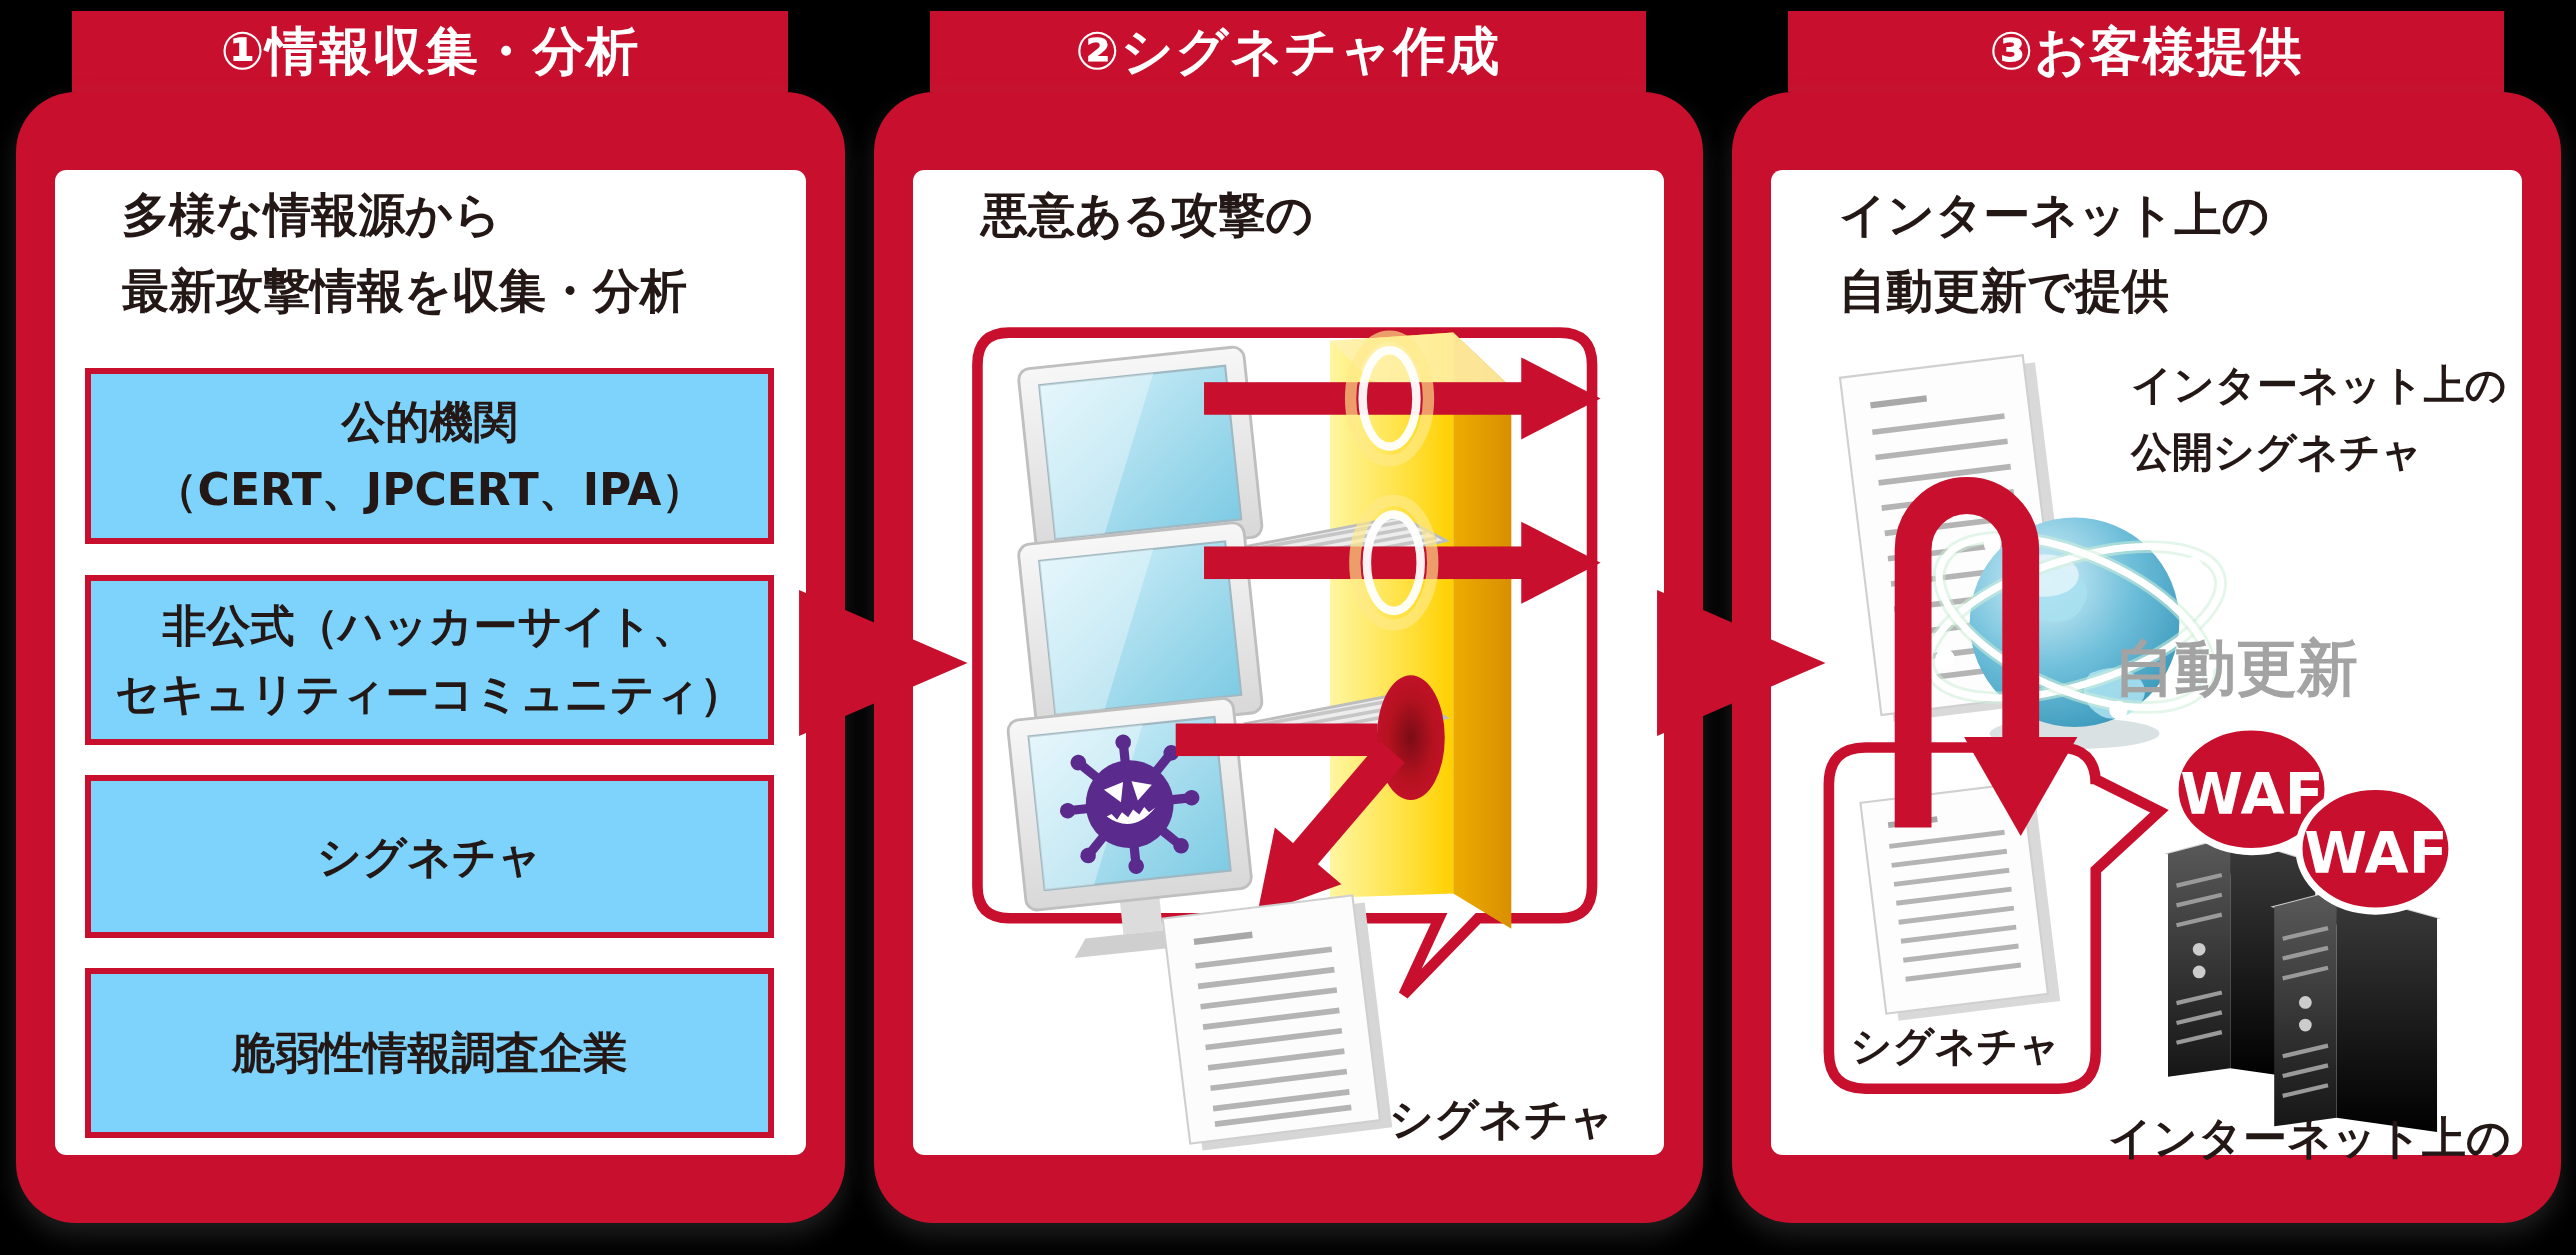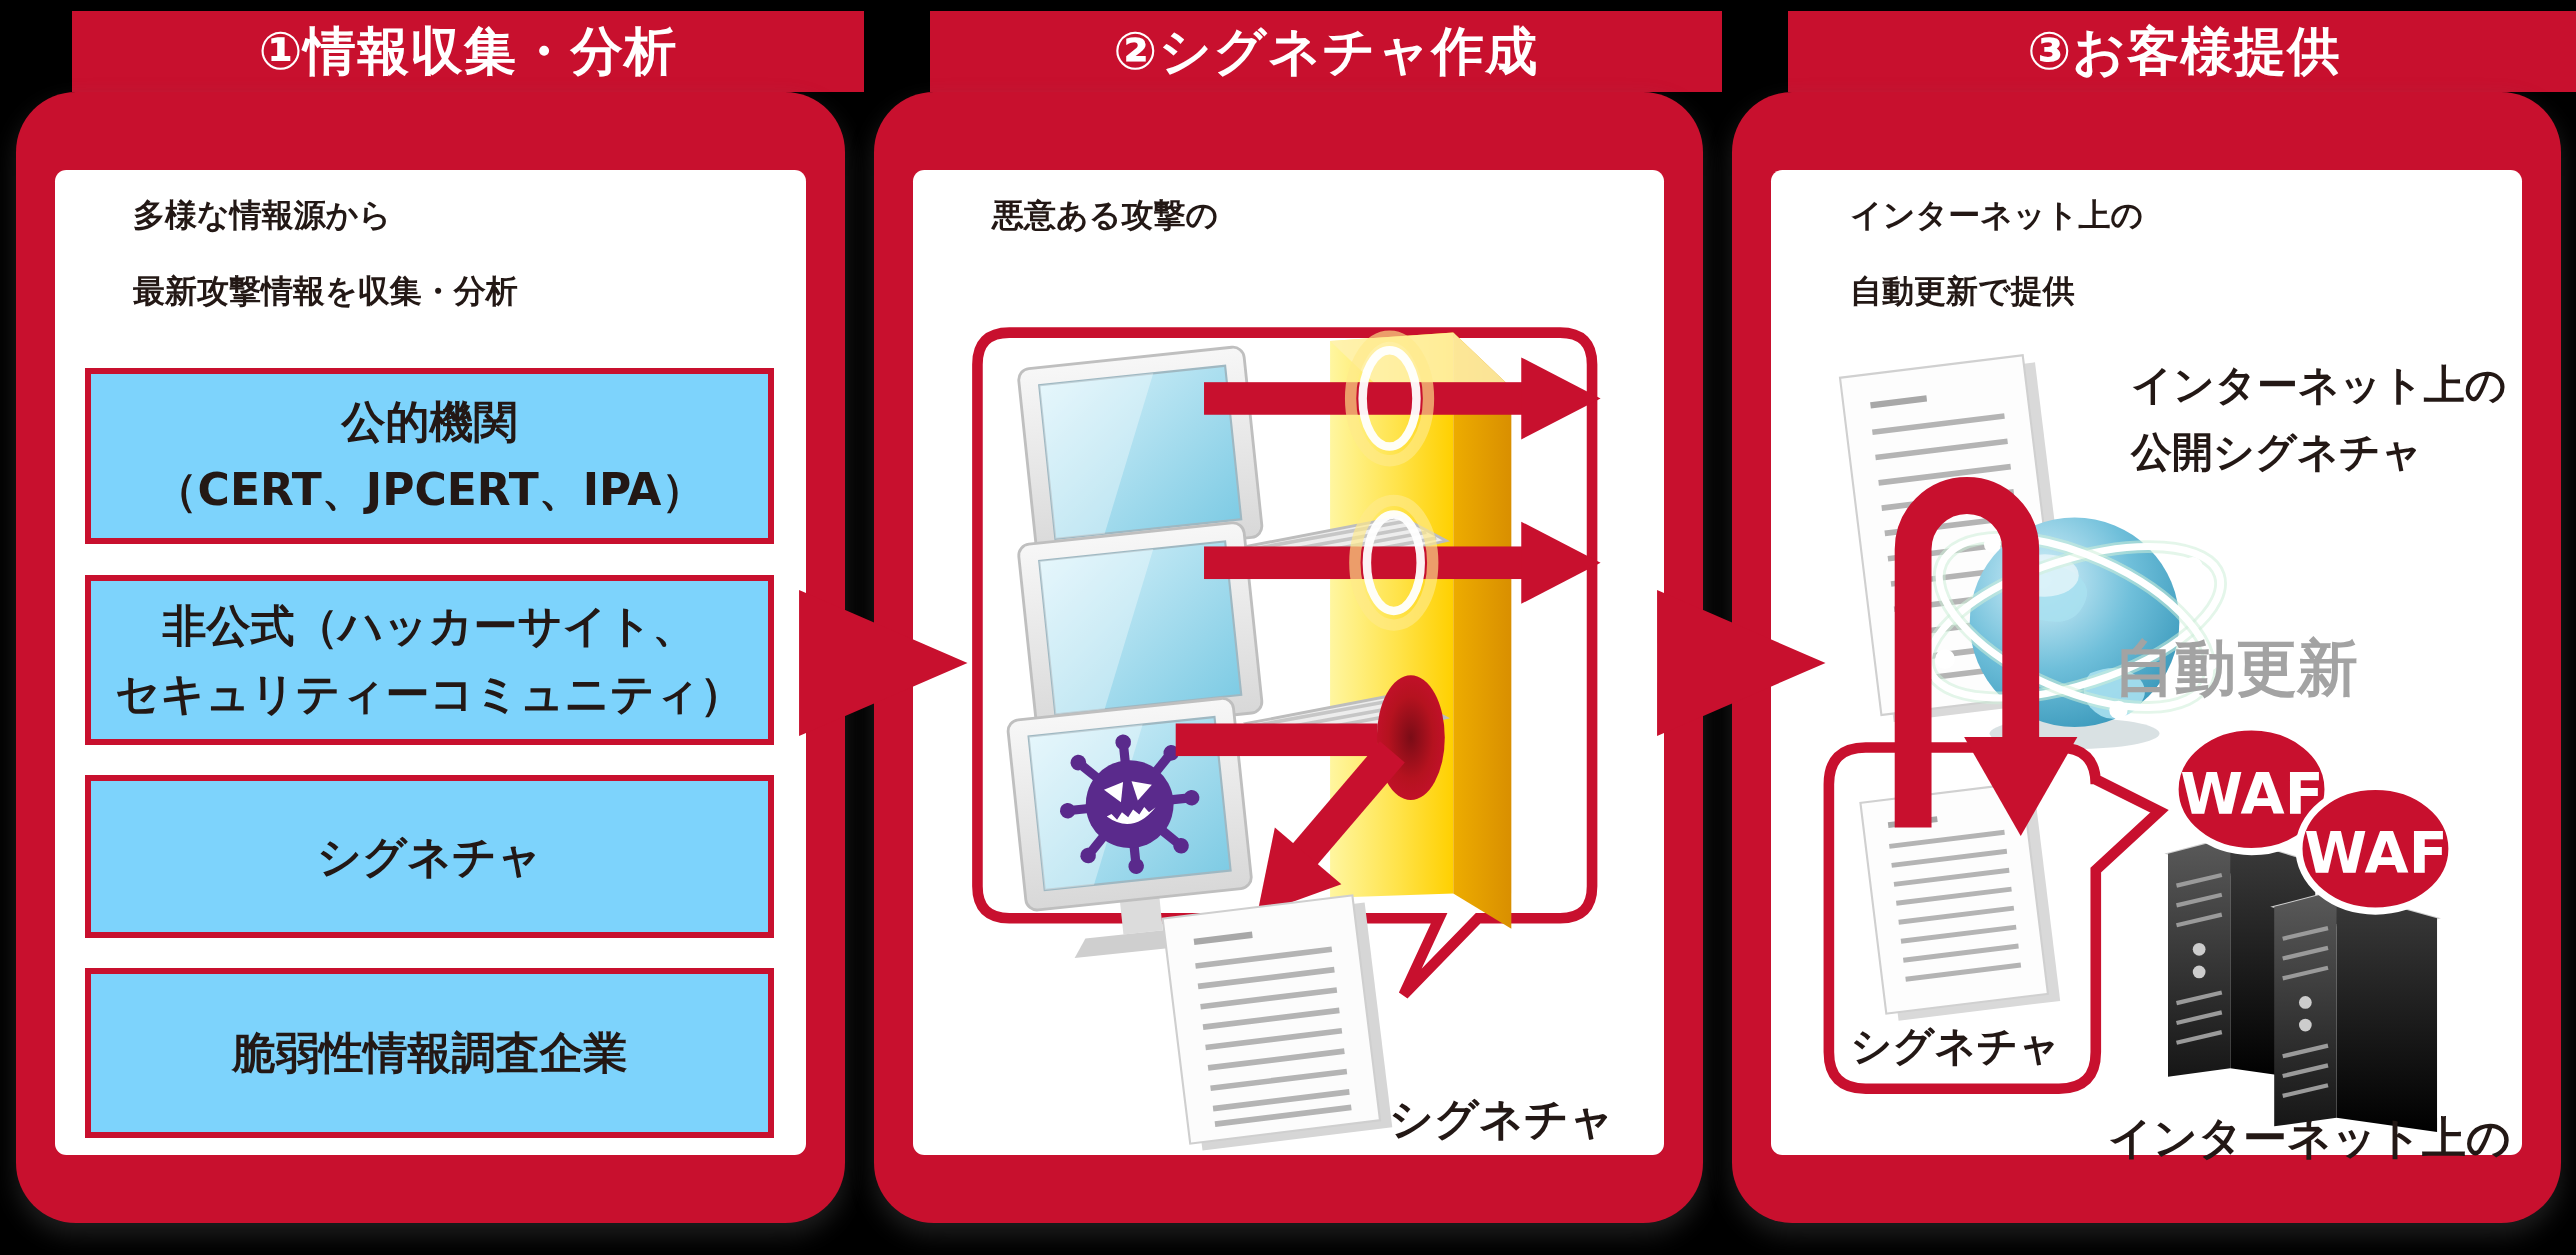--- a/index.html
+++ b/index.html
@@ -1,24 +1,24 @@
 <!DOCTYPE html>
 <html style="font-size:11.3px"><head>
 <meta charset="utf-8">
 <style>
   html,body{margin:0;padding:0;background:#000;}
   .canvas{position:relative;width:2576px;height:1255px;background:#000;overflow:hidden;
           font-family:"DejaVu Sans","Liberation Sans",sans-serif;}
   .panel{position:absolute;top:92px;width:829px;height:1131px;background:#c8102e;border-radius:60px;
          box-shadow:0 11.3px 24px rgba(110,110,110,.28);}
   .panel .inner{position:absolute;left:39px;top:78px;width:751px;height:985px;background:#fff;border-radius:11.3px;}
-  .hbar{position:absolute;top:11.3px;height:81px;width:792px;background:#c8102e;
+  .hbar{position:absolute;top:11.3px;height:81px;width:716px;background:#c8102e;
         display:flex;align-items:center;justify-content:center;}
   .hbar .t{color:#fff;font-size:52px;font-weight:700;letter-spacing:1.4px;white-space:nowrap;}
-  .intro{position:absolute;color:#231815;font-size:32px;font-weight:600;line-height:76px;white-space:nowrap;margin-left:11px;}
+  .intro{position:absolute;color:#231815;font-size:47px;font-weight:600;line-height:76px;white-space:nowrap;}
   .srcbox{position:absolute;left:85px;width:689px;border:6.4px solid #c8102e;background:#7dd3fc;box-sizing:border-box;
           display:flex;flex-direction:column;align-items:center;justify-content:center;}
   .srcbox .l{font-size:44px;font-weight:600;color:#231815;line-height:68px;white-space:nowrap;}
   .lbl{position:absolute;color:#231815;font-weight:600;white-space:nowrap;}
   .lbl-red{position:absolute;color:#a3a3a3;font-weight:800;white-space:nowrap;}
   .waf{position:absolute;width:156px;text-align:center;color:#fff;font-size:57px;font-weight:700;}
   svg{position:absolute;display:block;}
 </style>
 </head>
 <body>

